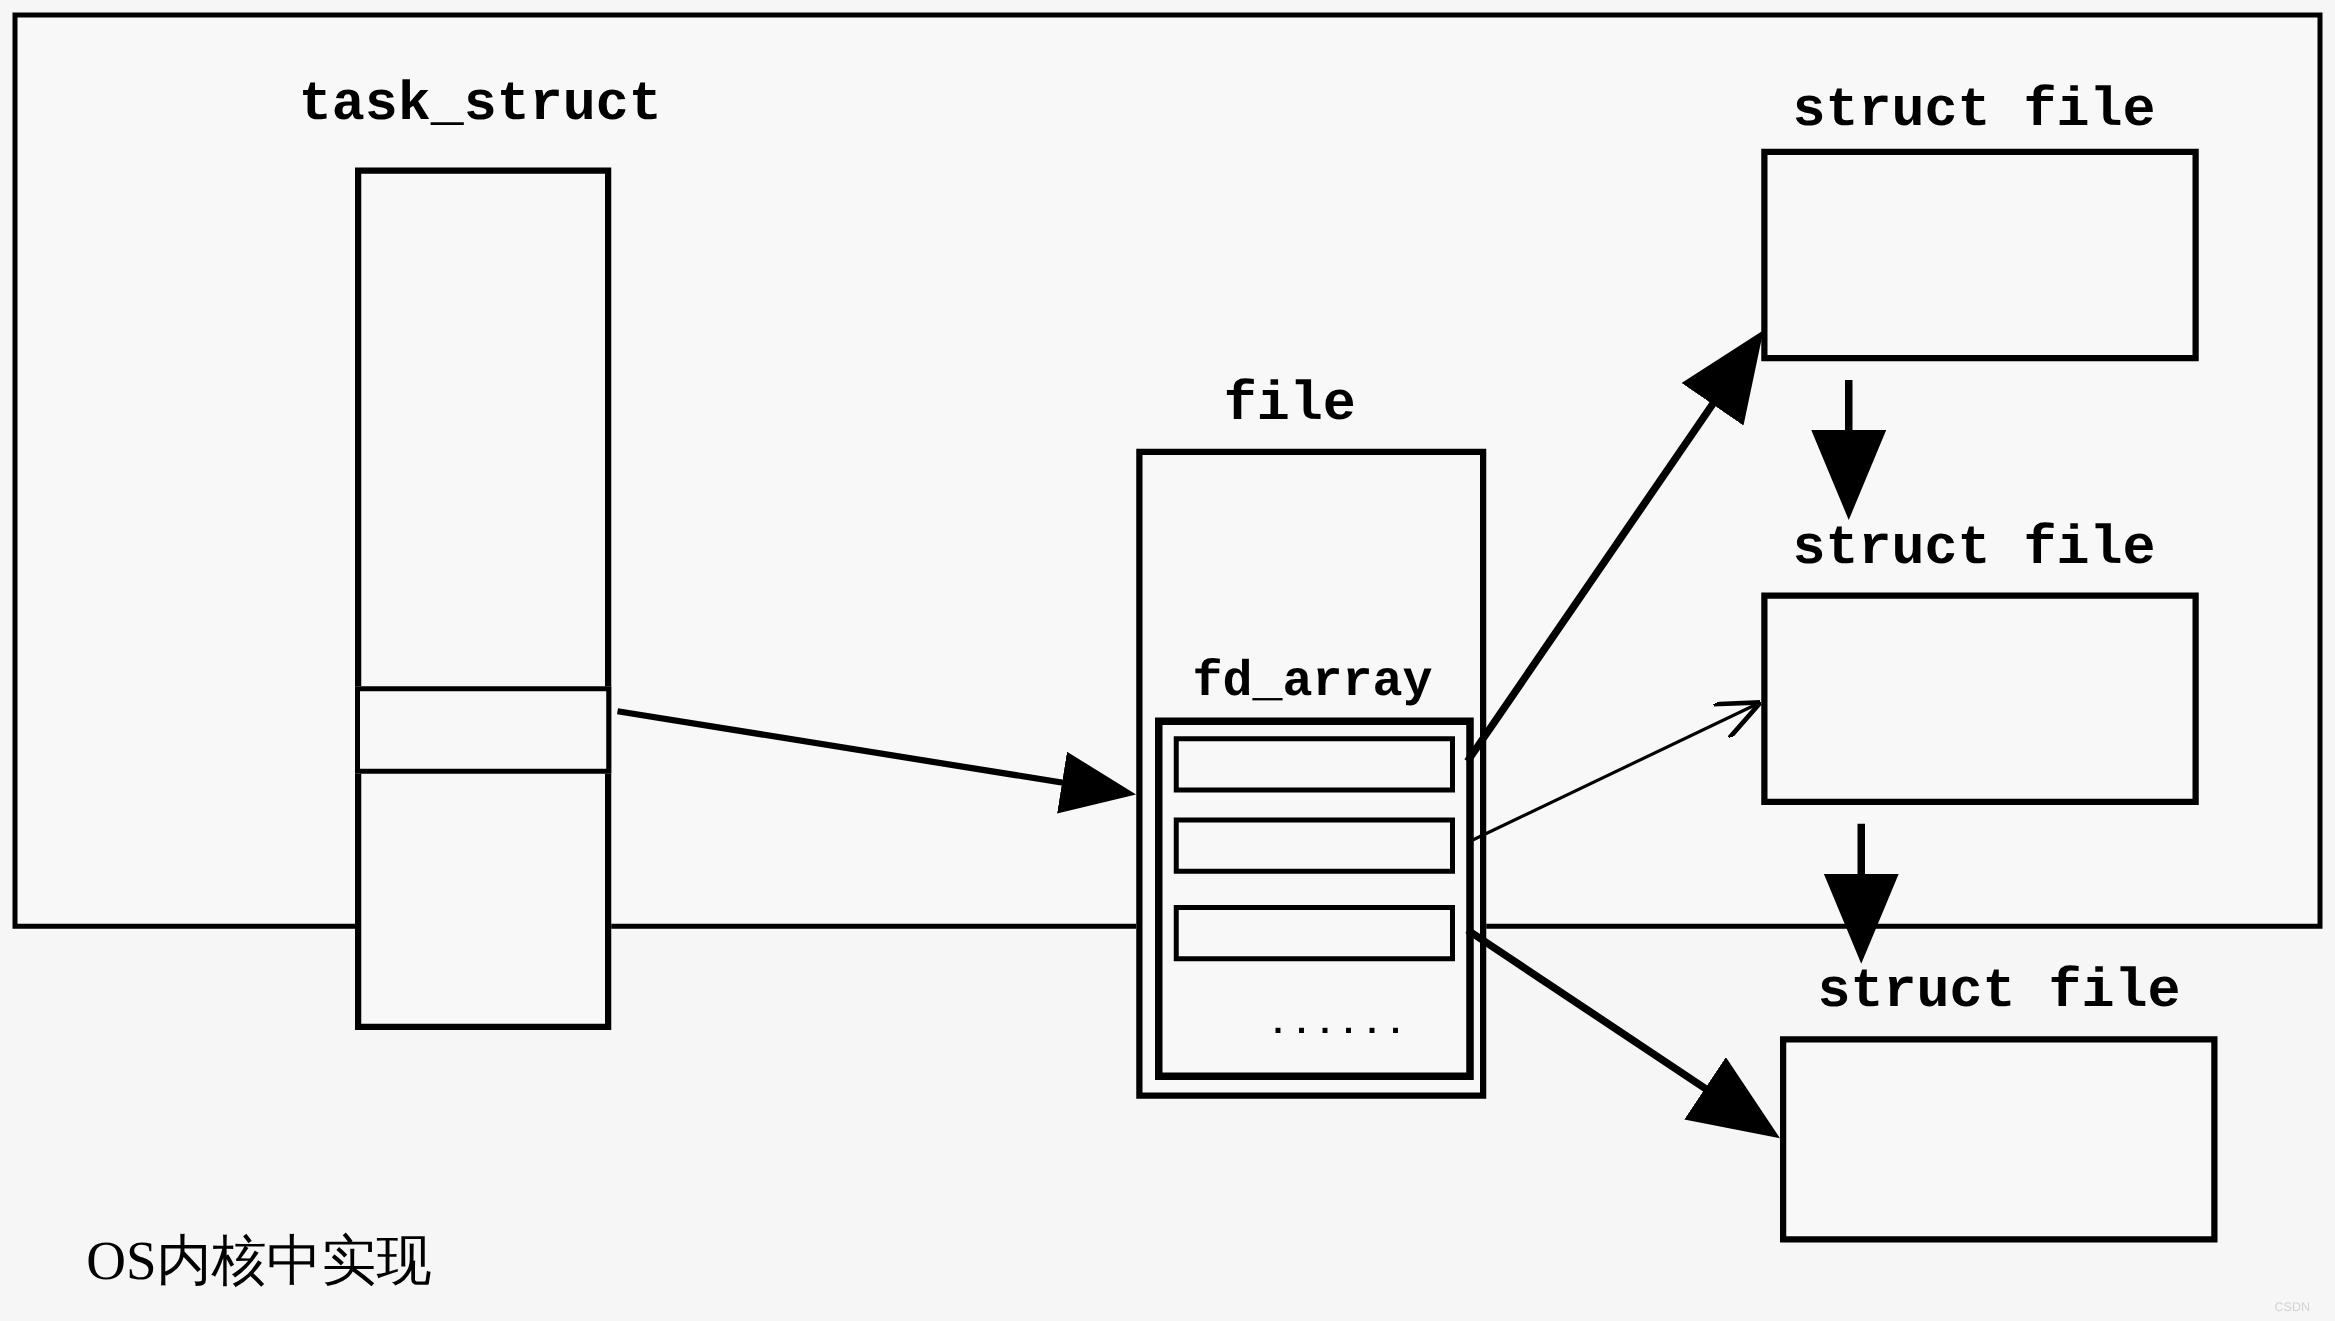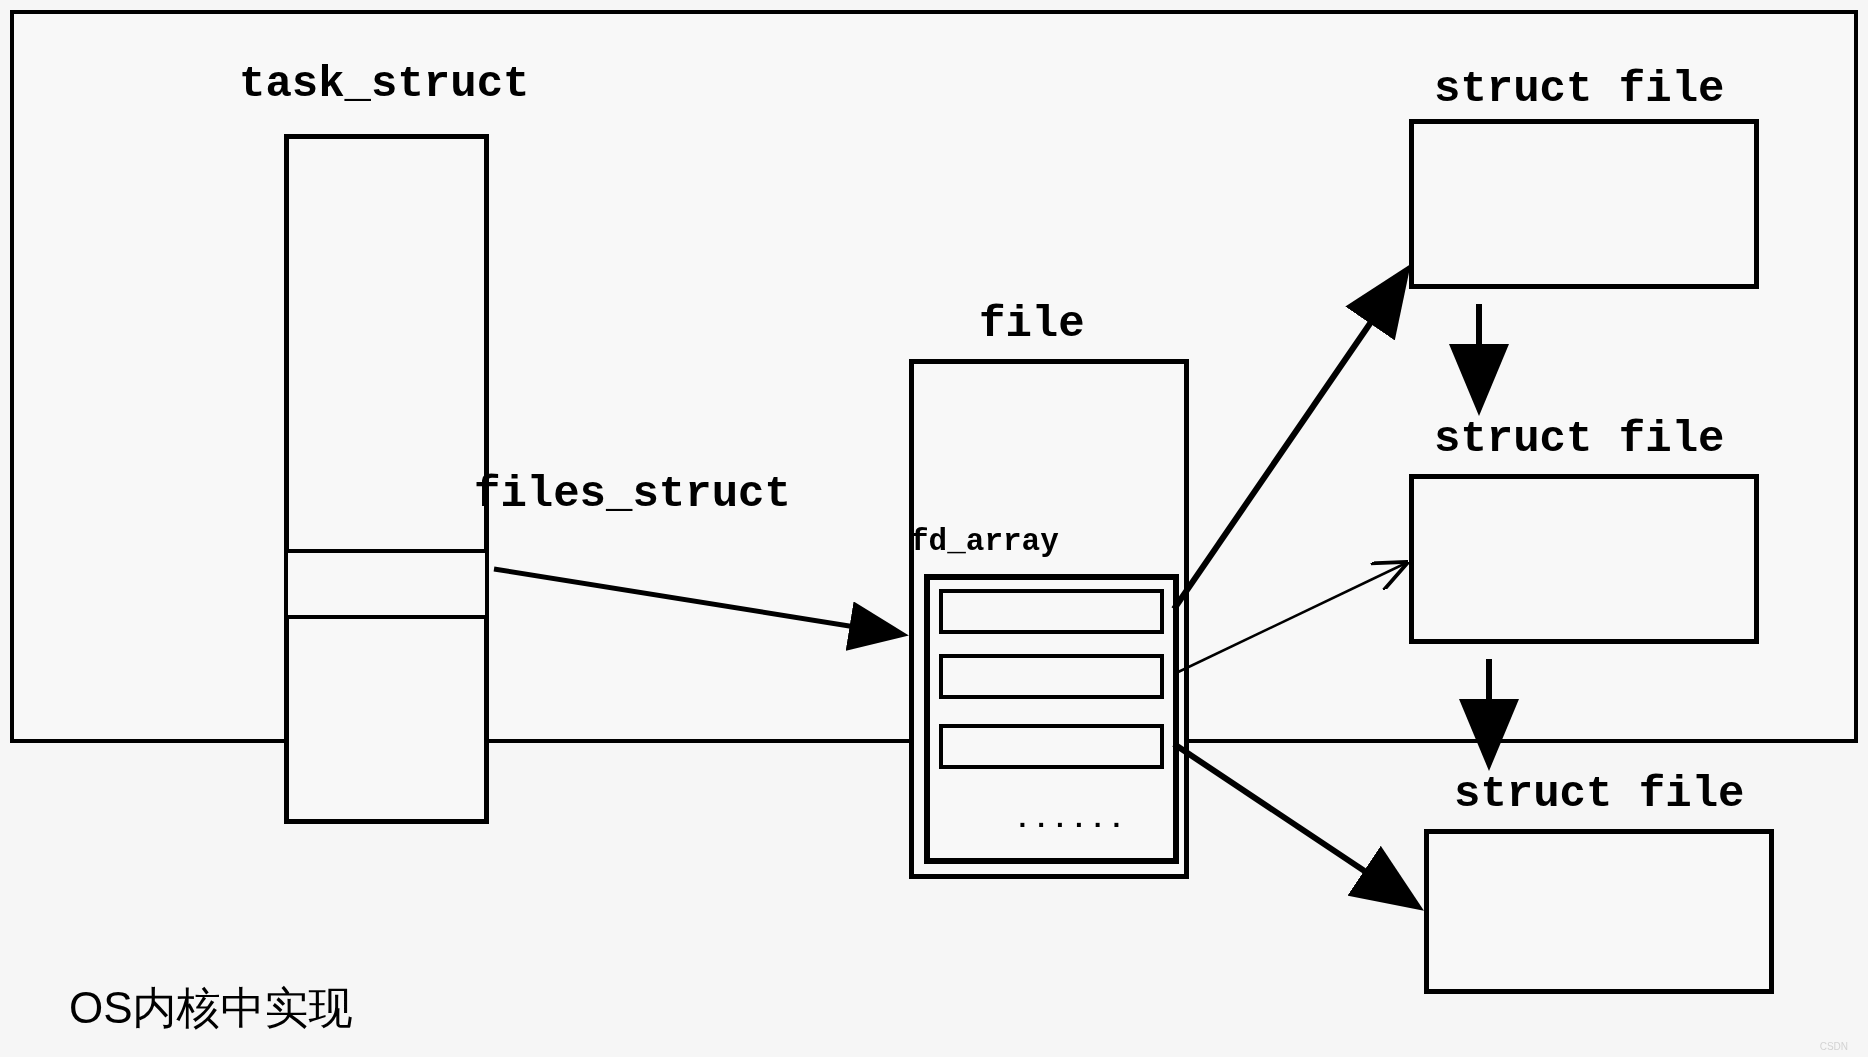--- a/index.html
+++ b/index.html
@@ -66,43 +66,42 @@
 </head>
 <body>
 
 <div class="outer-frame">
 
   <div class="label" style="left:225px; top:45px;">task_struct</div>
   <div class="box" style="left:270px; top:120px; width:205px; height:690px;"></div>
 
   <div class="slot" style="left:270px; top:535px; width:205px; height:70px;"></div>
 
-  <div class="label" style="left:460px; top:455px;">files_struct</div>
 
   <div class="label" style="left:965px; top:275px;margin-top:10px;">file</div>
   <div class="box" style="left:895px; top:345px; width:280px; height:520px;"></div>
 
-  <div class="label" style="left:896px; top:510px; font-size:31px;">fd_array</div>
+  <div class="label" style="left:940px; top:510px; font-size:40px;">fd_array</div>
   <div class="box" style="left:910px; top:560px; width:255px; height:290px; border-width:6px;"></div>
 
   <div class="slot" style="left:925px; top:575px; width:225px; height:45px;"></div>
   <div class="slot" style="left:925px; top:640px; width:225px; height:45px;"></div>
   <div class="slot" style="left:925px; top:710px; width:225px; height:45px;"></div>
   <div class="dots" style="left:1000px; top:790px;">......</div>
 
   <div class="label" style="left:1420px; top:50px;">struct file</div>
   <div class="box" style="left:1395px; top:105px; width:350px; height:170px;"></div>
 
   <div class="label" style="left:1420px; top:400px;">struct file</div>
   <div class="box" style="left:1395px; top:460px; width:350px; height:170px;"></div>
 
   <div class="label" style="left:1440px; top:755px;">struct file</div>
   <div class="box" style="left:1410px; top:815px; width:350px; height:165px;"></div>
 
-  <div class="label" style="left:55px; top:965px; font-family:Liberation Sans, sans-serif; font-weight:normal;">OS内核中实现</div>
+  <div class="label" style="left:55px; top:965px; font-family:Liberation Serif, serif; font-weight:normal;">OS内核中实现</div>
 
   <svg class="arrows">
     <defs>
       <marker id="arrowhead" markerWidth="12" markerHeight="10" refX="10" refY="5" orient="auto">
         <polygon points="0 0, 12 5, 0 10" fill="#000"></polygon>
       </marker>
       <marker id="arrowhead-thin" markerWidth="14" markerHeight="12" refX="12" refY="6" orient="auto">
         <path d="M0,0 L14,6 L0,12" fill="none" stroke="#000" stroke-width="1.5"></path>
       </marker>
     </defs>

